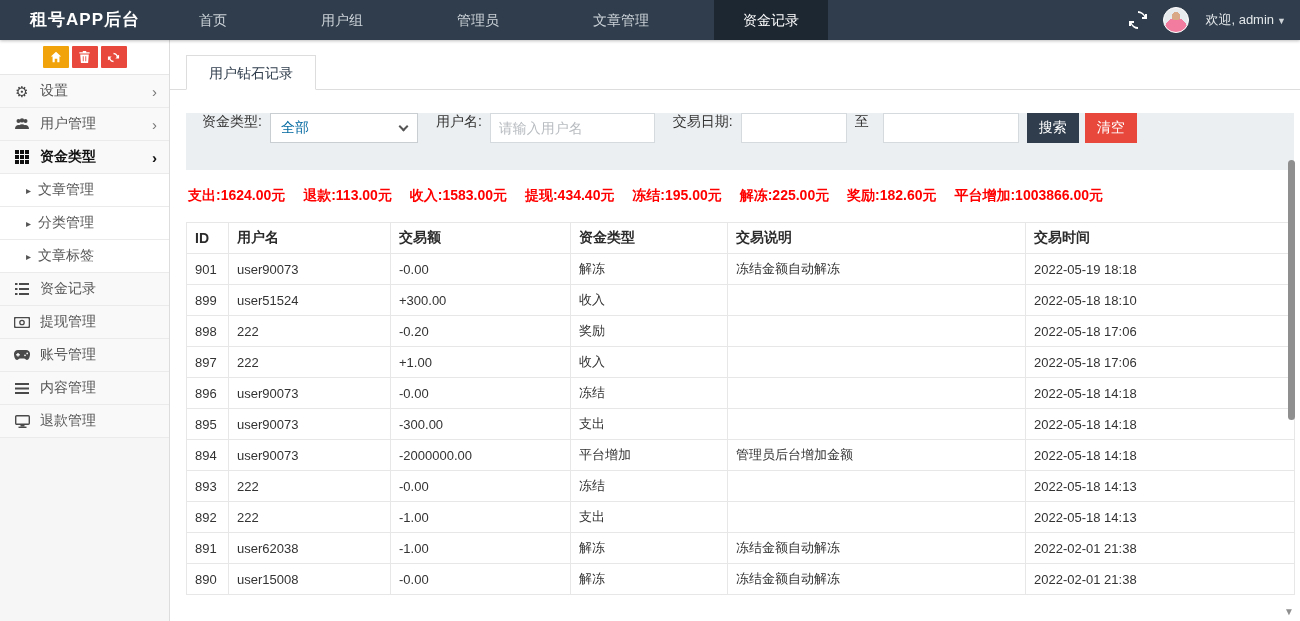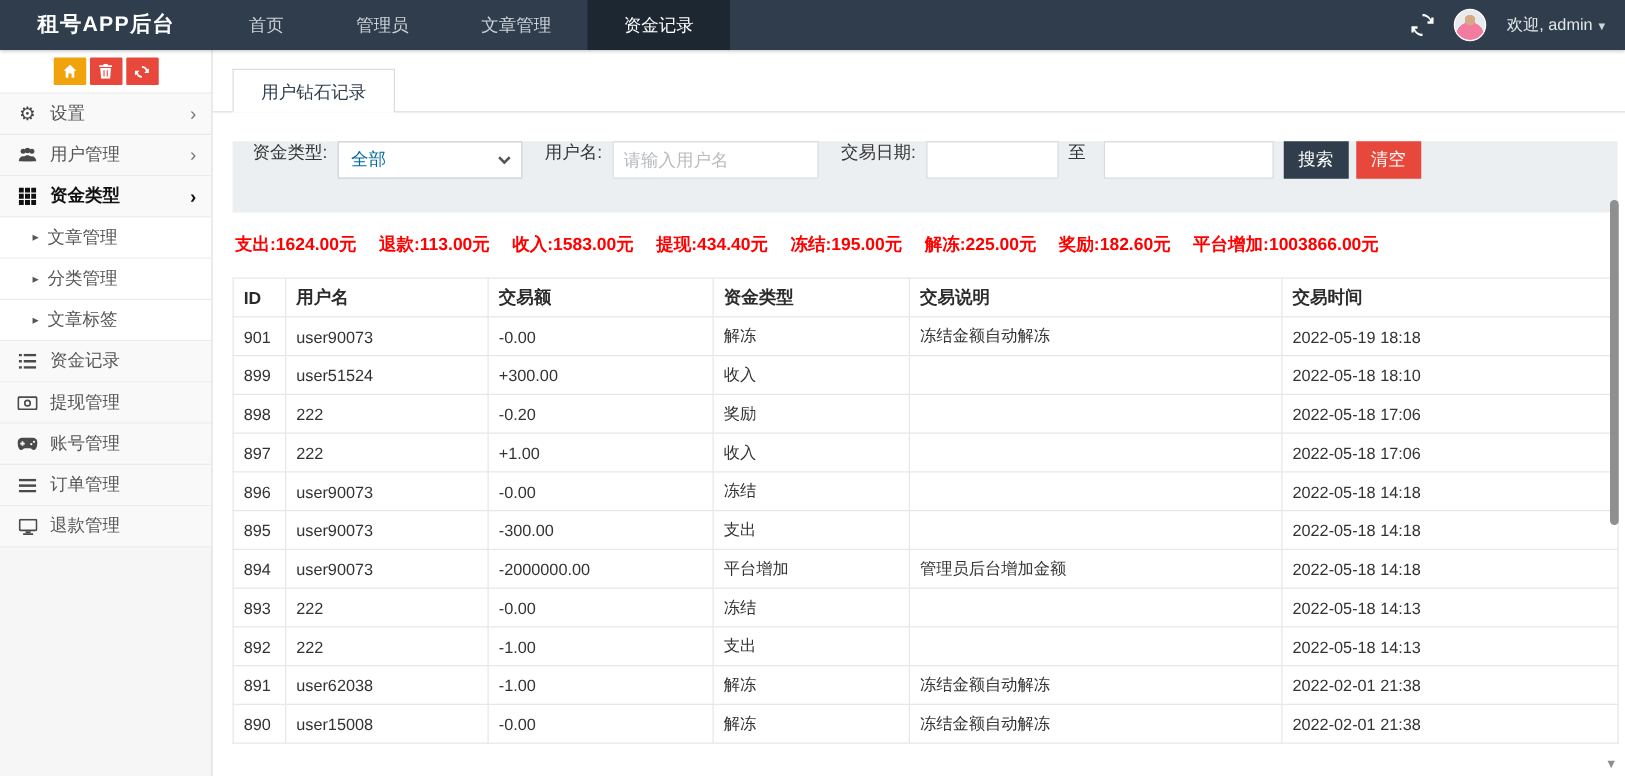--- a/index.html
+++ b/index.html
@@ -4,21 +4,21 @@
 <style>
   * { margin:0; padding:0; box-sizing:border-box; }
   html,body { width:1300px; height:621px; overflow:hidden; background:#fff;
     font-family:"Liberation Sans","DejaVu Sans",sans-serif; }
 
   
   .header { position:absolute; left:0; top:0; width:1300px; height:40px;
     background:#2f3d4c; box-shadow:0 1px 3px rgba(0,0,0,.25); z-index:20; display:flex; }
   .brand { width:170px; height:40px; line-height:40px; text-align:center;
     color:#fff; font-size:17px; font-weight:bold; letter-spacing:1px; }
-  .nav { display:flex; height:40px; }
+  .nav { display:flex; height:40px;gap:36px; }
   .nav-item { height:40px; line-height:40px; padding:0 29px; color:#cdd3d9;
     font-size:14px; cursor:pointer; }
   .nav-item.active { background:#1d2732; color:#fff; }
   .header-right { position:absolute; right:14px; top:0; height:40px;
     display:flex; align-items:center; gap:16px; }
   .refresh-icon { width:18px; height:18px; cursor:pointer; }
   .avatar { width:26px; height:26px; border-radius:50%;
     background:
       radial-gradient(circle at 50% 34%, #d9a886 0 21%, rgba(0,0,0,0) 22%),
       radial-gradient(circle at 50% 88%, #f27ba0 0 46%, rgba(0,0,0,0) 47%),
@@ -93,20 +93,21 @@
 
   svg { display:block; }
 </style>
 </head>
 <body>
 
 <div class="header">
   <div class="brand">租号APP后台</div>
   <div class="nav">
     <div class="nav-item">首页</div>
+    <div class="nav-item">用户组</div>
     <div class="nav-item">管理员</div>
     <div class="nav-item">文章管理</div>
     <div class="nav-item active">资金记录</div>
   </div>
   <div class="header-right">
     <span class="refresh-icon">
       <svg width="18" height="18" viewBox="0 0 18 18">
         <path d="M9 2a7 7 0 0 1 6.3 4H13v2h5V3h-2v1.6A9 9 0 0 0 9 0v2zM9 16a7 7 0 0 1-6.3-4H5v-2H0v5h2v-1.6A9 9 0 0 0 9 18v-2z" fill="#fff"></path>
       </svg>
     </span>
@@ -228,21 +229,21 @@
   <div class="side-item">
     <span class="ic">
       <svg width="14" height="11" viewBox="0 0 14 11">
           <g fill="#4a4a4a">
             <rect x="0" y="0" width="14" height="2"></rect>
             <rect x="0" y="4.5" width="14" height="2"></rect>
             <rect x="0" y="9" width="14" height="2"></rect>
           </g>
         </svg>
     </span>
-    <span>订单管理</span>
+    <span>内容管理</span>
   </div>
   <div class="side-item">
     <span class="ic">
       <svg width="15" height="13" viewBox="0 0 15 13">
           <rect x="0.7" y="0.7" width="13.6" height="8.6" rx="1" fill="none" stroke="#4a4a4a" stroke-width="1.4"></rect>
           <rect x="5.5" y="10" width="4" height="1.6" fill="#4a4a4a"></rect>
           <rect x="3.5" y="11.6" width="8" height="1.4" fill="#4a4a4a"></rect>
         </svg>
     </span>
     <span>退款管理</span>

